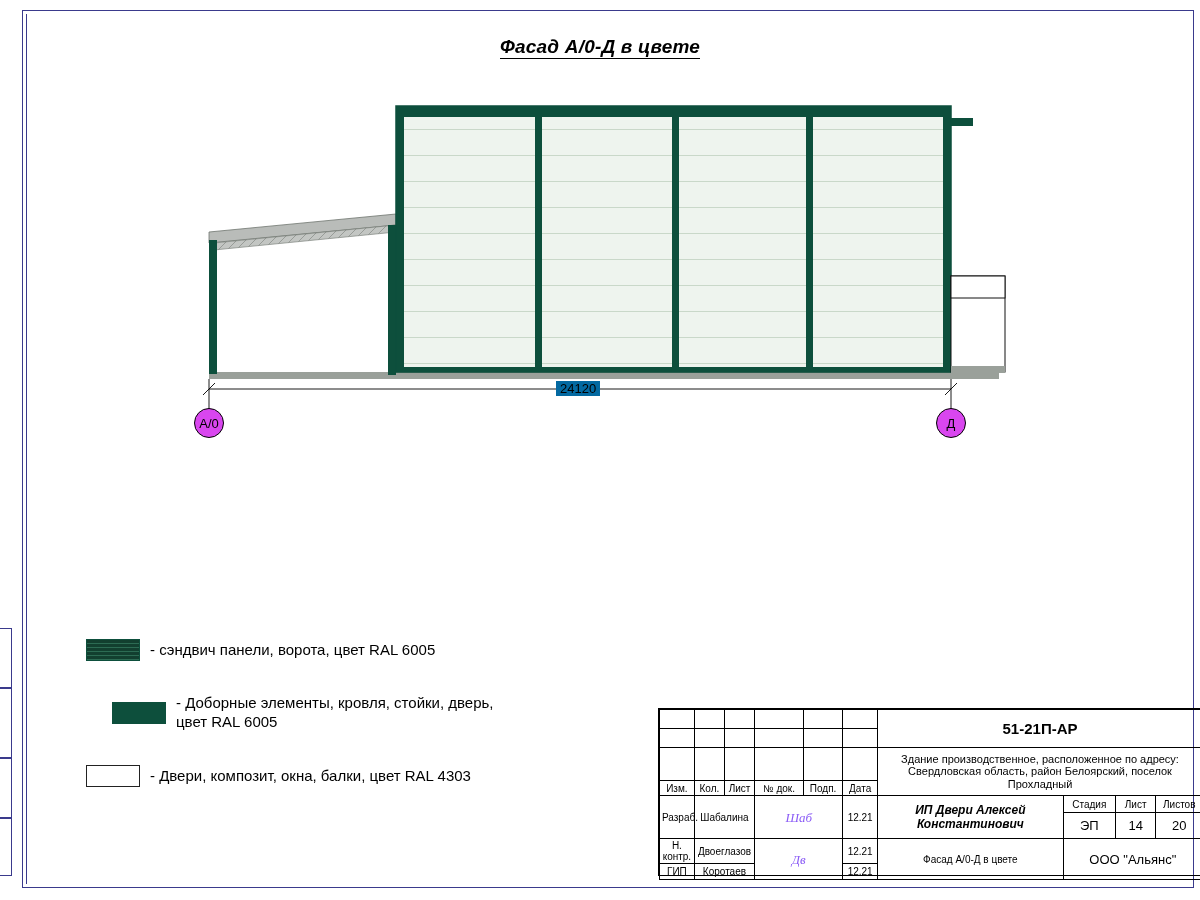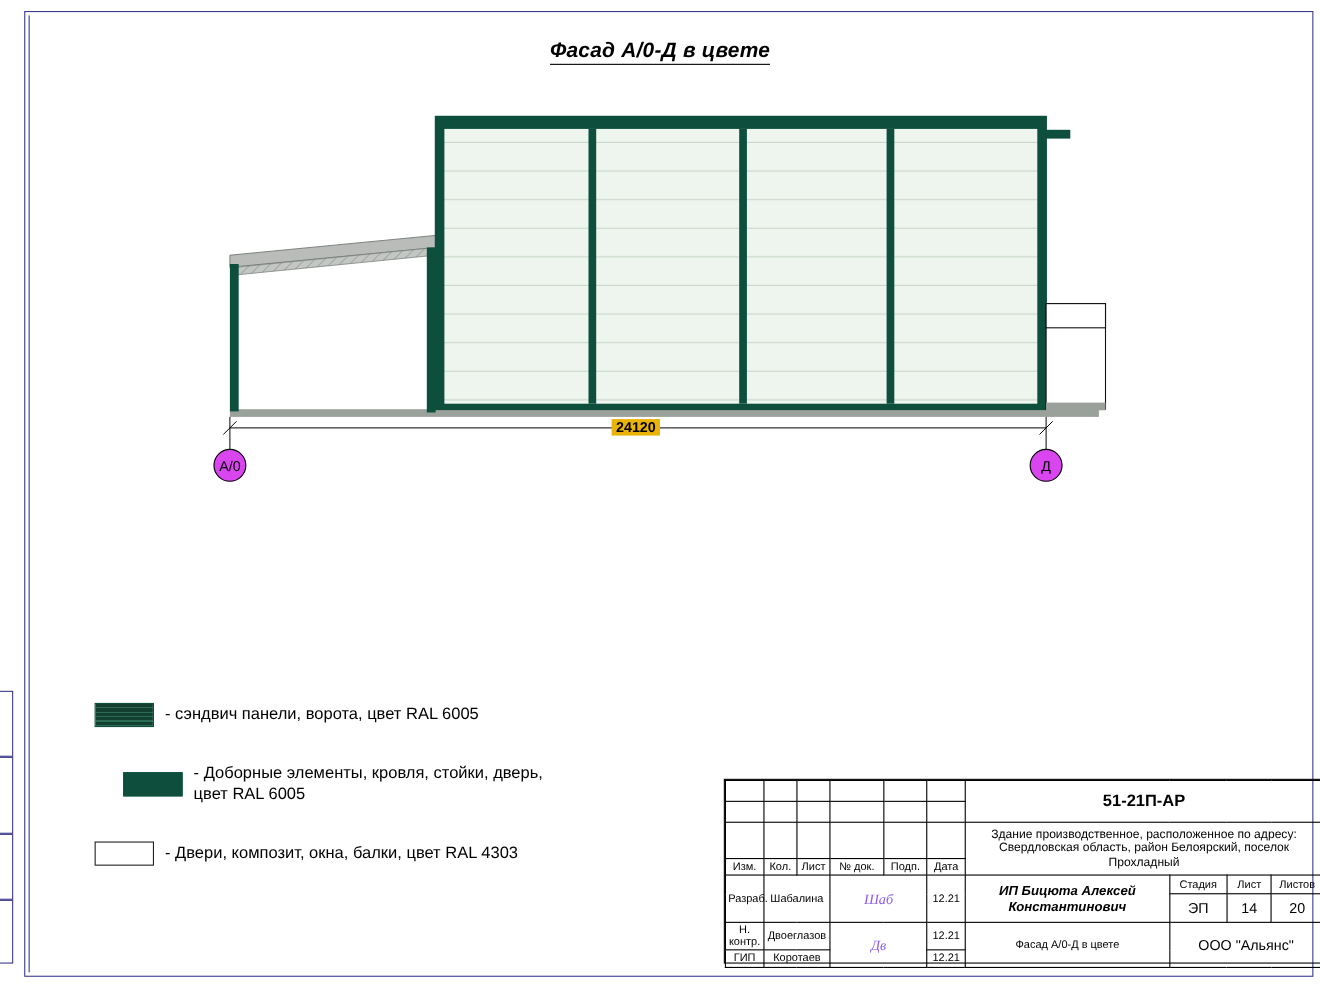--- a/index.html
+++ b/index.html
@@ -59,23 +59,22 @@
     width: 30px; height: 30px;
     border: 1px solid #000;
     border-radius: 50%;
     font-size: 13px;
     display: flex; align-items: center; justify-content: center;
     background: #d946ef;
   }
   .dim-text {
     position: absolute;
     font-size: 13px;
-    background: #eab308;
+    background: #0369a1;
     padding: 0 4px;
-    font-weight: bold;
   }
 
   
   #legend { position: absolute; left: 86px; top: 634px; width: 560px; }
   .legend-row { display: flex; align-items: center; margin-bottom: 28px; height: 32px; }
   .legend-swatch {
     width: 54px; height: 22px;
     border: 1px solid #0d4f3c;
     margin-right: 10px;
     flex: 0 0 auto;
@@ -252,21 +251,21 @@
       <td>№ док.</td>
       <td>Подп.</td>
       <td>Дата</td>
     </tr>
 
     <tr style="height:17px;">
       <td class="tb-small" rowspan="2">Разраб.</td>
       <td class="tb-small" colspan="2" rowspan="2">Шабалина</td>
       <td class="sig" colspan="2" rowspan="2">Шаб</td>
       <td class="tb-small" rowspan="2">12.21</td>
-      <td class="tb-ital" rowspan="2">ИП Бицюта Алексей Константинович</td>
+      <td class="tb-ital" rowspan="2">ИП Двери Алексей Константинович</td>
       <td class="tb-small">Стадия</td>
       <td class="tb-small">Лист</td>
       <td class="tb-small">Листов</td>
     </tr>
     <tr style="height:26px;">
       <td class="tb-stage">ЭП</td>
       <td class="tb-stage">14</td>
       <td class="tb-stage">20</td>
     </tr>
 

